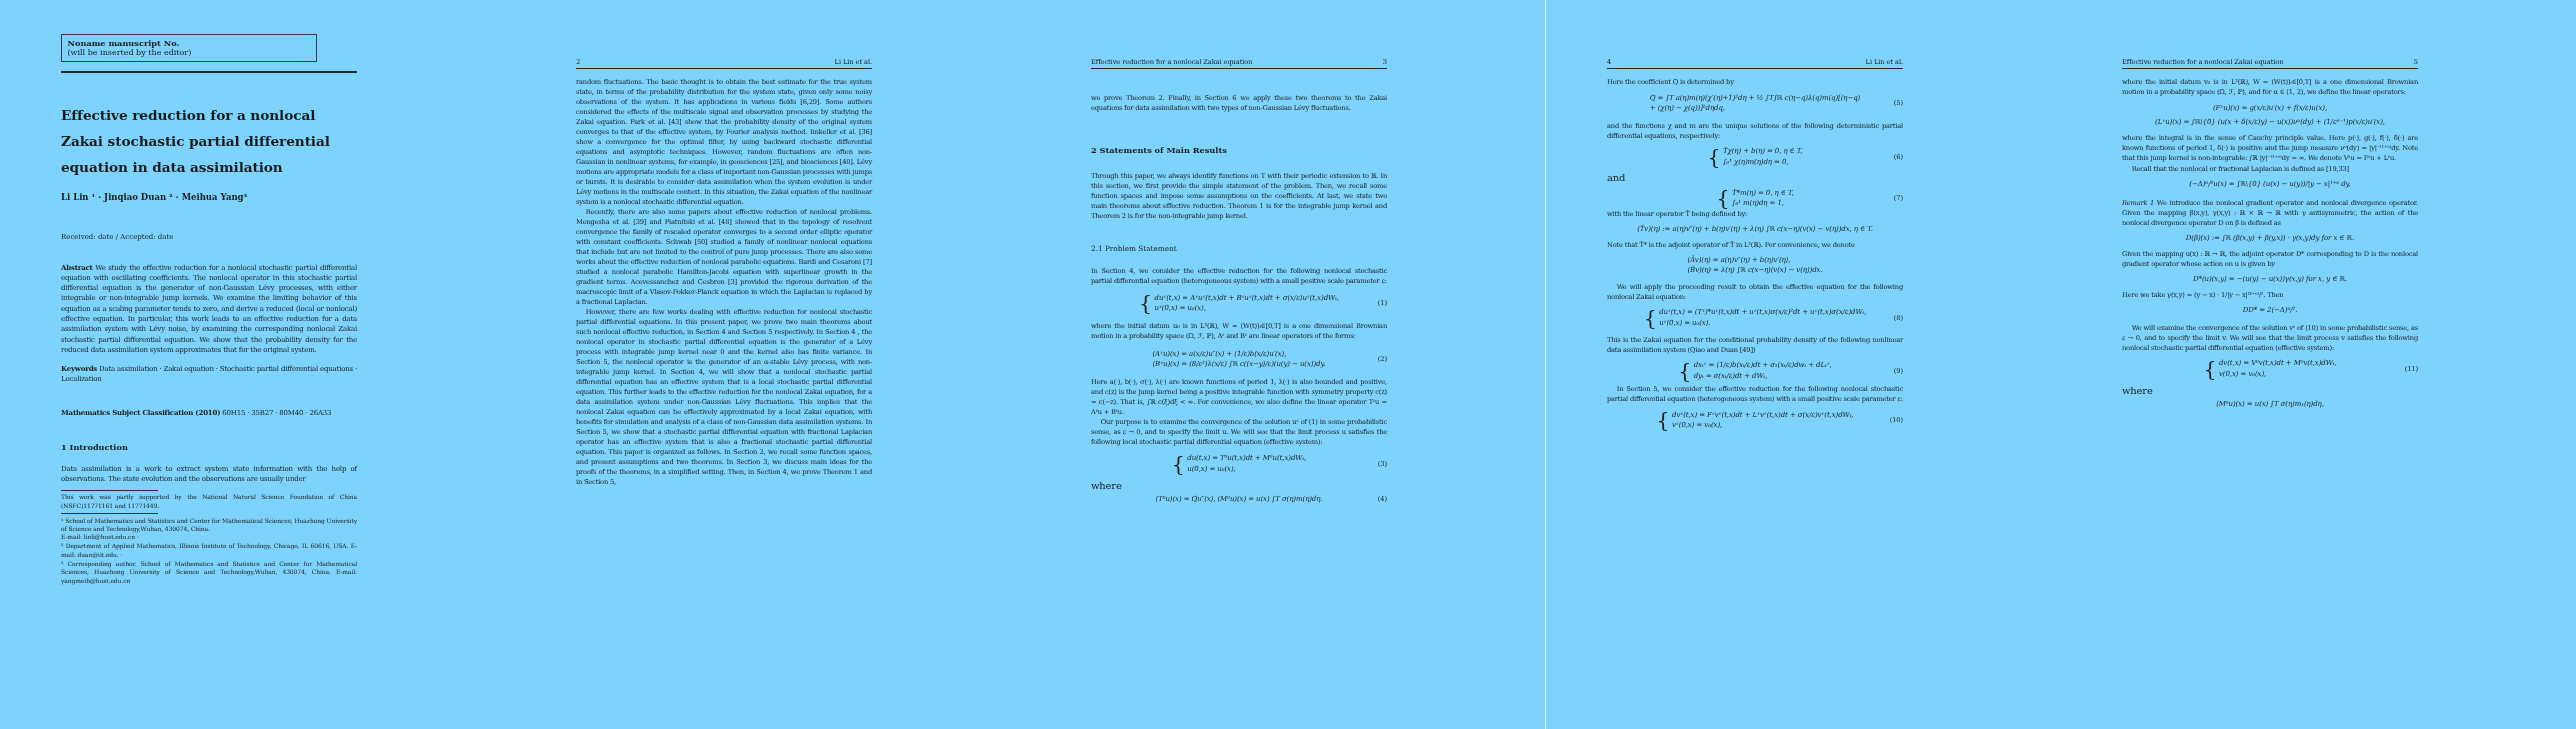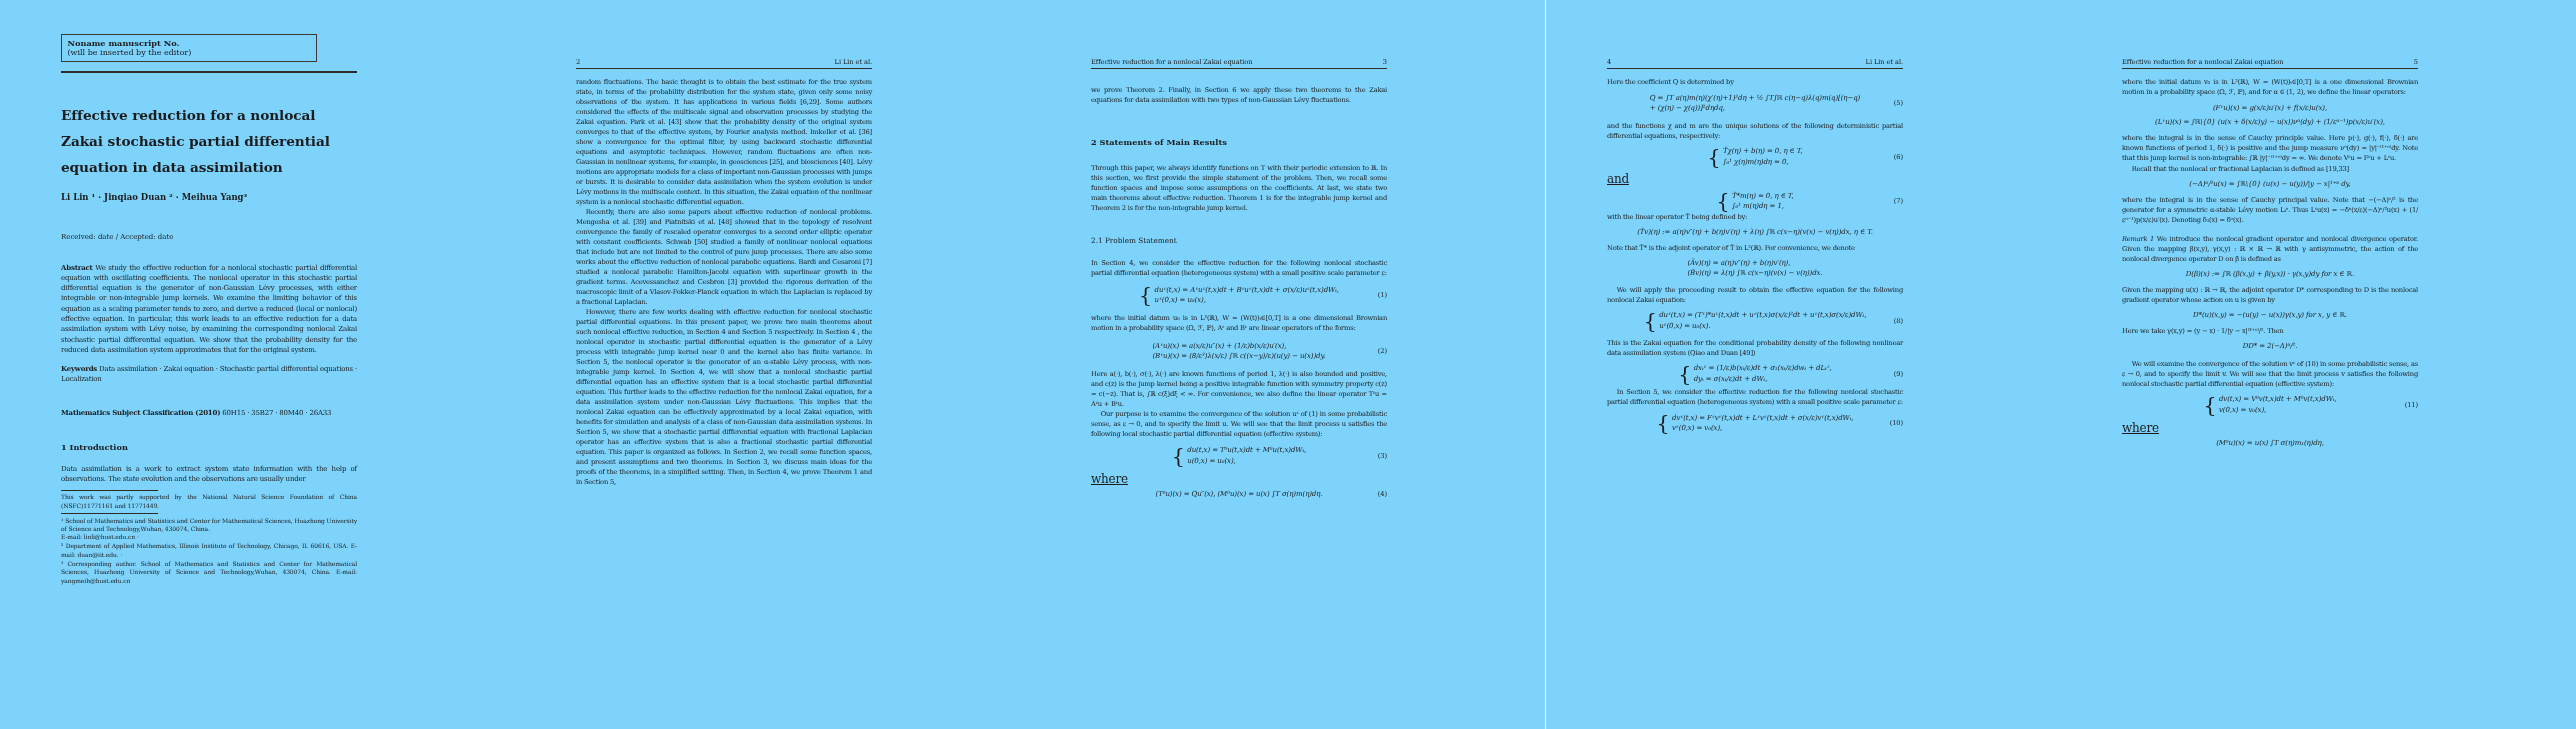--- a/index.html
+++ b/index.html
@@ -34,21 +34,21 @@
   .ind{text-indent:9.7px;}
   
   .eq{position:relative;font-size:7px;font-style:italic;letter-spacing:-0.1px;
       display:flex;justify-content:center;align-items:center;line-height:10.3px;}
   .eq .eqlines{white-space:pre-line;text-align:left;}
   .eq.sys .eqlines::before{content:"";}
   .brace::before{content:"{";font-style:normal;font-size:20.7px;font-weight:400;
                  margin-right:2.4px;line-height:22px;color:#1c1c1c;}
   .eqno{position:absolute;right:0;top:50%;transform:translateY(-50%);
         font-style:normal;font-size:6.7px;}
-  .word{font-size:12px;letter-spacing:-0.2px;text-decoration:underline;}
+  .word{font-size:10px;letter-spacing:-0.2px;}
   .rm{font-style:italic;}
 </style>
 </head>
 <body>
 
 <div id="canvas">
 
   <div class="stamp">arXiv:1801.06982v3  [math.PR]  3 Aug 2020</div>
 
   <div class="page" style="left:0px">
@@ -87,21 +87,21 @@
       <div class="para ind">However, there are few works dealing with effective reduction for nonlocal stochastic partial differential equations. In this present paper, we prove two main theorems about such nonlocal effective reduction, in Section 4 and Section 5 respectively. In Section 4 , the nonlocal operator in stochastic partial differential equation is the generator of a Lévy process with integrable jump kernel near 0 and the kernel also has finite variance. In Section 5, the nonlocal operator is the generator of an α-stable Lévy process, with non-integrable jump kernel. In Section 4, we will show that a nonlocal stochastic partial differential equation has an effective system that is a local stochastic partial differential equation. This further leads to the effective reduction for the nonlocal Zakai equation, for a data assimilation system under non-Gaussian Lévy fluctuations. This implies that the nonlocal Zakai equation can be effectively approximated by a local Zakai equation, with benefits for simulation and analysis of a class of non-Gaussian data assimilation systems. In Section 5, we show that a stochastic partial differential equation with fractional Laplacian operator has an effective system that is also a fractional stochastic partial differential equation. This paper is organized as follows. In Section 2, we recall some function spaces, and present assumptions and two theorems. In Section 3, we discuss main ideas for the proofs of the theorems, in a simplified setting. Then, in Section 4, we prove Theorem 1 and in Section 5,</div>
     </div>
   </div>
 
   <div class="page" style="left:1030px">
     <div class="col">
       <div class="hd">
         <span>Effective reduction for a nonlocal Zakai equation</span>
         <span>3</span>
       </div>
-      <div class="para" style="margin-top:16px">we prove Theorem 2. Finally, in Section 6 we apply these two theorems to the Zakai equations for data assimilation with two types of non-Gaussian Lévy fluctuations.</div>
+      <div class="para" style="margin-top:24px">we prove Theorem 2. Finally, in Section 6 we apply these two theorems to the Zakai equations for data assimilation with two types of non-Gaussian Lévy fluctuations.</div>
       <div class="sechead" style="margin-top:32px">2 Statements of Main Results</div>
       <div class="para" style="margin-top:16px">Through this paper, we always identify functions on T with their periodic extension to ℝ. In this section, we first provide the simple statement of the problem. Then, we recall some function spaces and impose some assumptions on the coefficients. At last, we state two main theorems about effective reduction. Theorem 1 is for the integrable jump kernel and Theorem 2 is for the non-integrable jump kernel.</div>
       <div class="subsechead" style="margin-top:23px">2.1 Problem Statement</div>
       <div class="para" style="margin-top:13.4px">In Section 4, we consider the effective reduction for the following nonlocal stochastic partial differential equation (heterogeneous system) with a small positive scale parameter ε:</div>
       <div class="eq sys" style="margin-top:6px">
         <span class="brace"></span>
         <div class="eqlines">duᵋ(t,x) = Aᵋuᵋ(t,x)dt + Bᵋuᵋ(t,x)dt + σ(x/ε)uᵋ(t,x)dWₜ,
 uᵋ(0,x) = u₀(x),</div>
         <span class="eqno">(1)</span>
       </div>
@@ -197,21 +197,20 @@
         <div class="eqlines">(Fᵋu)(x) = g(x/ε)u′(x) + f(x/ε)u(x),</div>
       </div>
       <div class="eq" style="margin-top:3.6px">
         <div class="eqlines">(Lᵋu)(x) = ∫ℝ\{0} (u(x + δ(x/ε)y) − u(x))νᵅ(dy) + (1/εᵅ⁻¹)p(x/ε)u′(x),</div>
       </div>
       <div class="para" style="margin-top:6px">where the integral is in the sense of Cauchy principle value. Here p(·), g(·), f(·), δ(·) are known functions of period 1, δ(·) is positive and the jump measure νᵅ(dy) = |y|⁻⁽¹⁺ᵅ⁾dy. Note that this jump kernel is non-integrable: ∫ℝ |y|⁻⁽¹⁺ᵅ⁾dy = ∞. We denote Vᵋu = Fᵋu + Lᵋu.</div>
       <div class="para ind" style="margin-top:1.2px">Recall that the nonlocal or fractional Laplacian is defined as [19,33]</div>
       <div class="eq" style="margin-top:4.9px">
         <div class="eqlines">(−Δ)ᵅ/²u(x) = ∫ℝ\{0} (u(x) − u(y))/|y − x|¹⁺ᵅ dy,</div>
       </div>
-      <div class="para" style="margin-top:6px">where the integral is in the sense of Cauchy principal value. Note that −(−Δ)ᵅ/² is the generator for a symmetric α-stable Lévy motion Lₜᵅ. Thus Lᵋu(x) = −δᵅ(x/ε)(−Δ)ᵅ/²u(x) + (1/εᵅ⁻¹)p(x/ε)u′(x). Denoting δ₁(x) = δᵅ(x).</div>
       <div class="para" style="margin-top:8.5px"><span class="rm">Remark 1</span><span> We introduce the nonlocal gradient operator and nonlocal divergence operator. Given the mapping β(x,y), γ(x,y) : ℝ × ℝ → ℝ with γ antisymmetric, the action of the nonlocal divergence operator D on β is defined as</span></div>
       <div class="eq" style="margin-top:4.9px">
         <div class="eqlines">D(β)(x) := ∫ℝ (β(x,y) + β(y,x)) · γ(x,y)dy        for x ∈ ℝ.</div>
       </div>
       <div class="para" style="margin-top:6px">Given the mapping u(x) : ℝ → ℝ, the adjoint operator D* corresponding to D is the nonlocal gradient operator whose action on u is given by</div>
       <div class="eq" style="margin-top:4.9px">
         <div class="eqlines">D*(u)(x,y) = −(u(y) − u(x))γ(x,y)        for x, y ∈ ℝ.</div>
       </div>
       <div class="para" style="margin-top:6px">Here we take γ(x,y) = (y − x) · 1/|y − x|⁽³⁺ᵅ⁾/². Then</div>
       <div class="eq" style="margin-top:4.9px">

